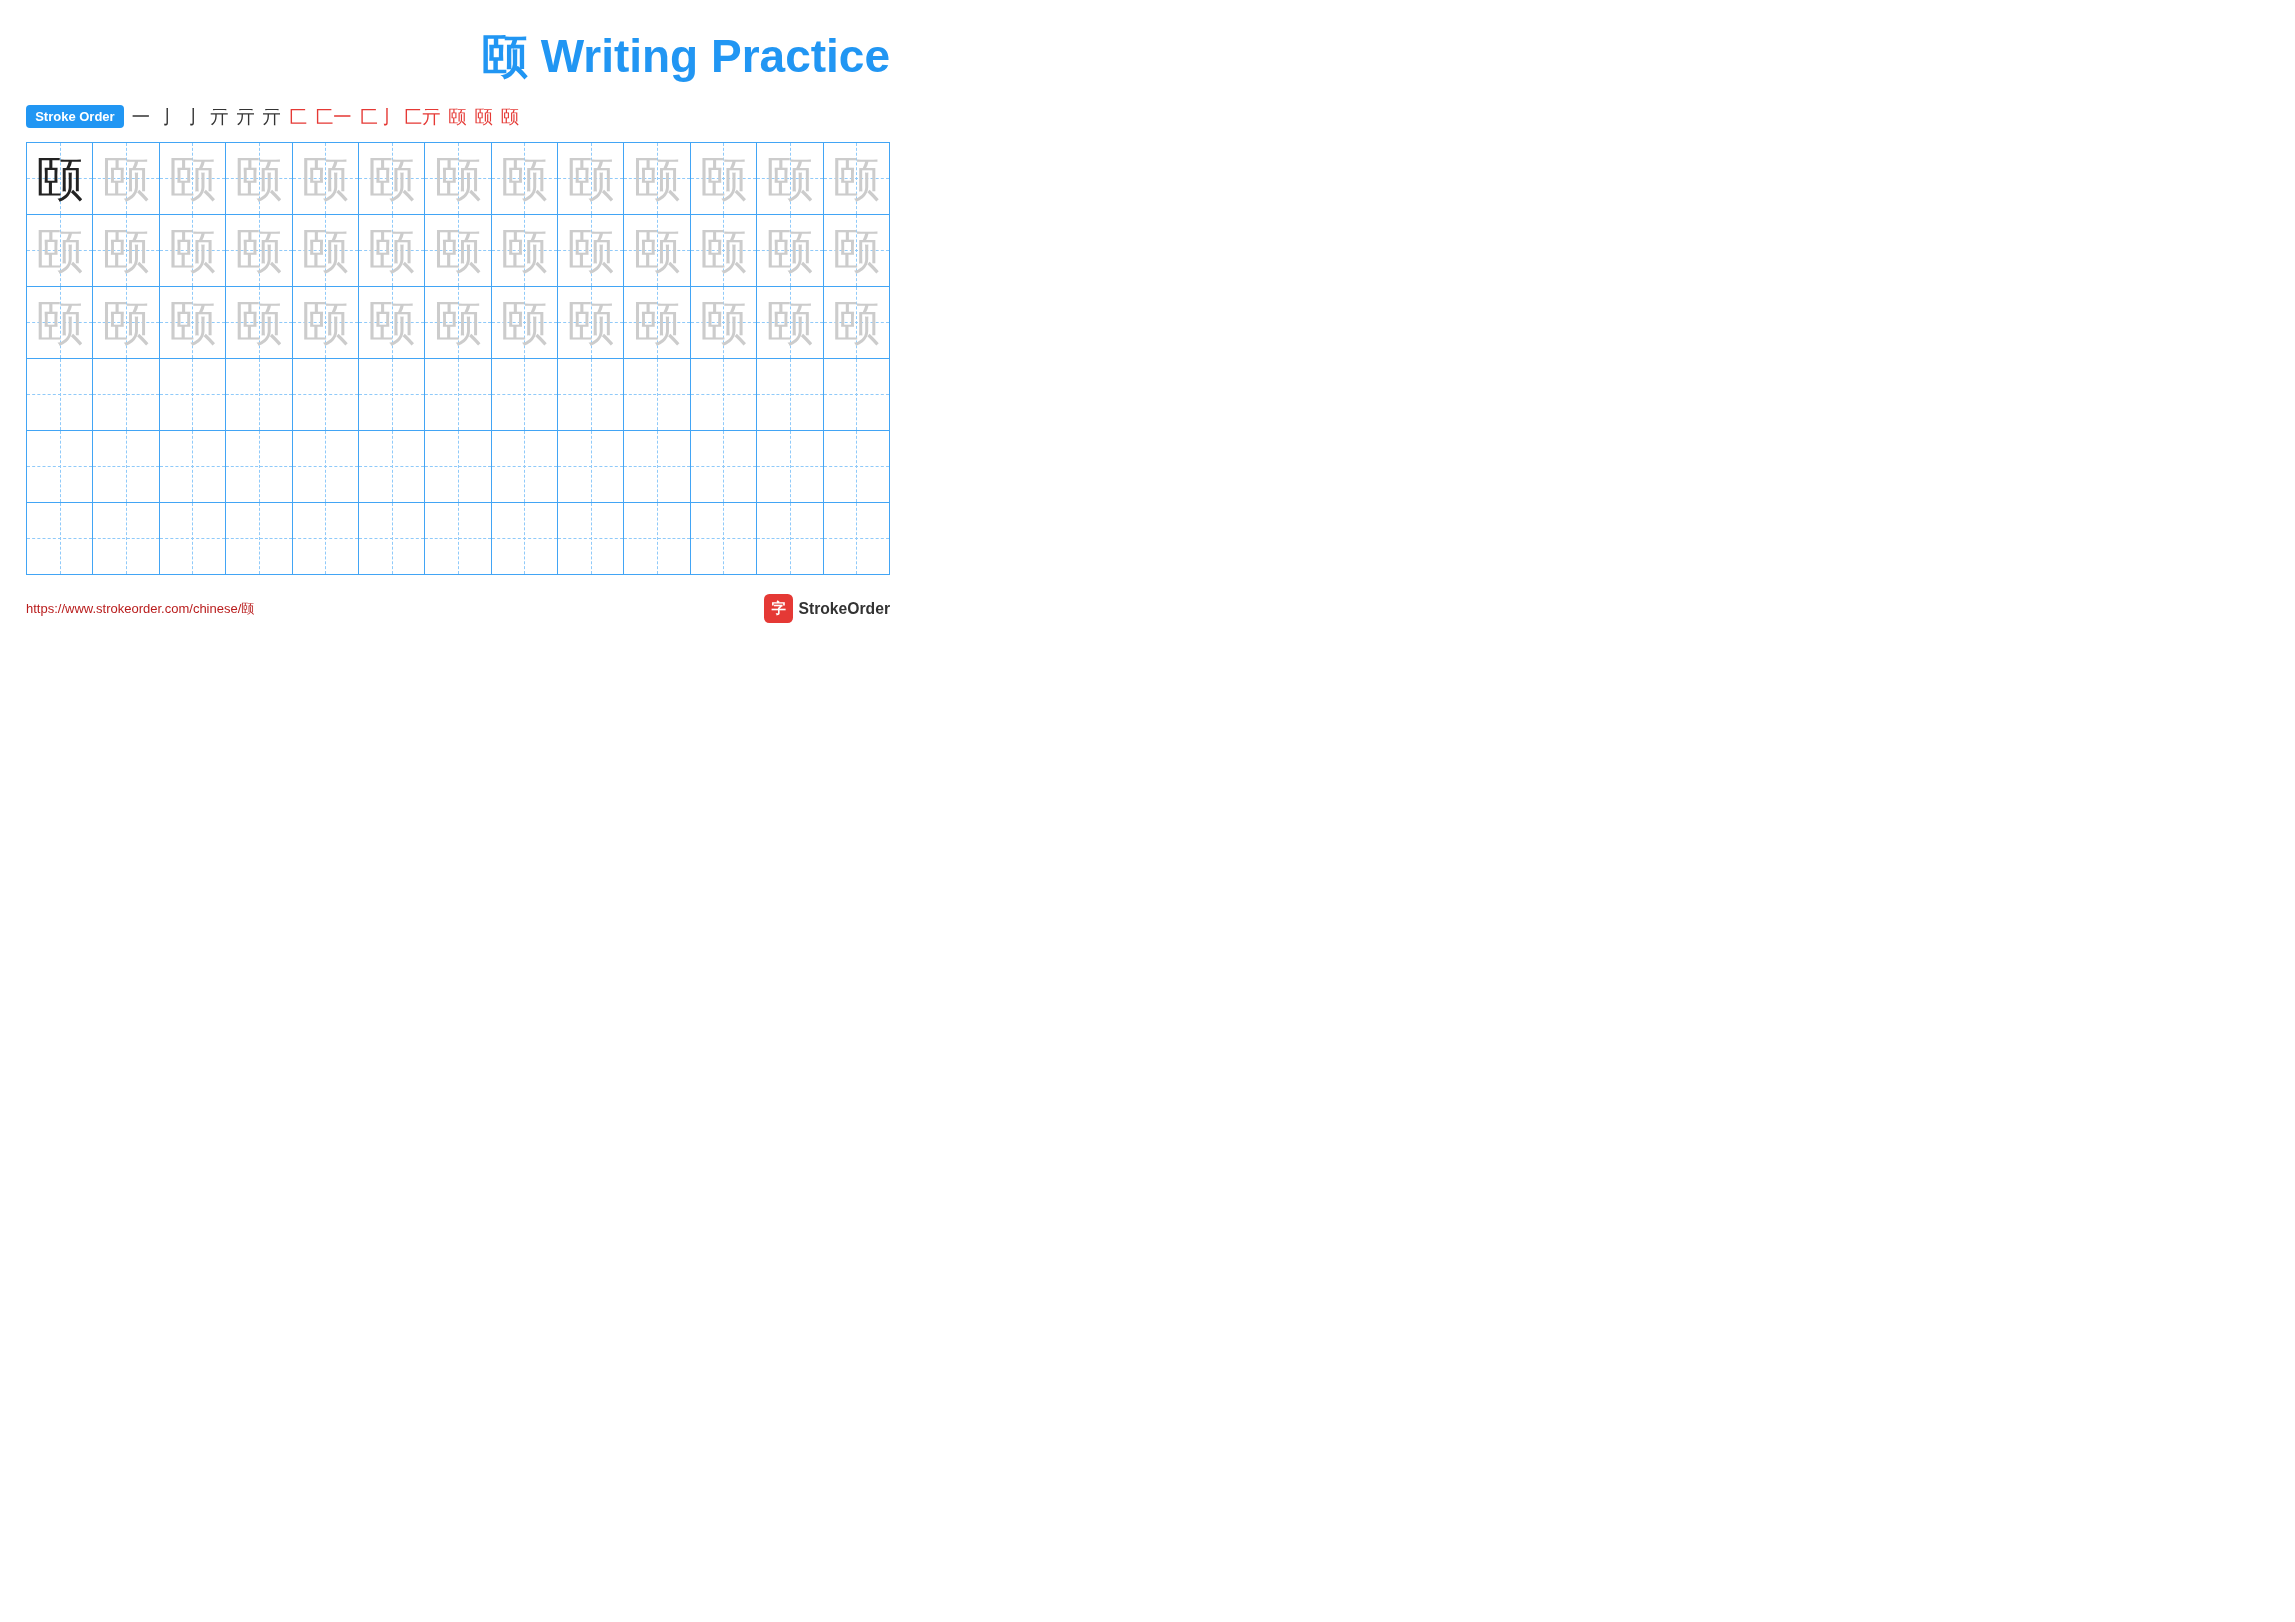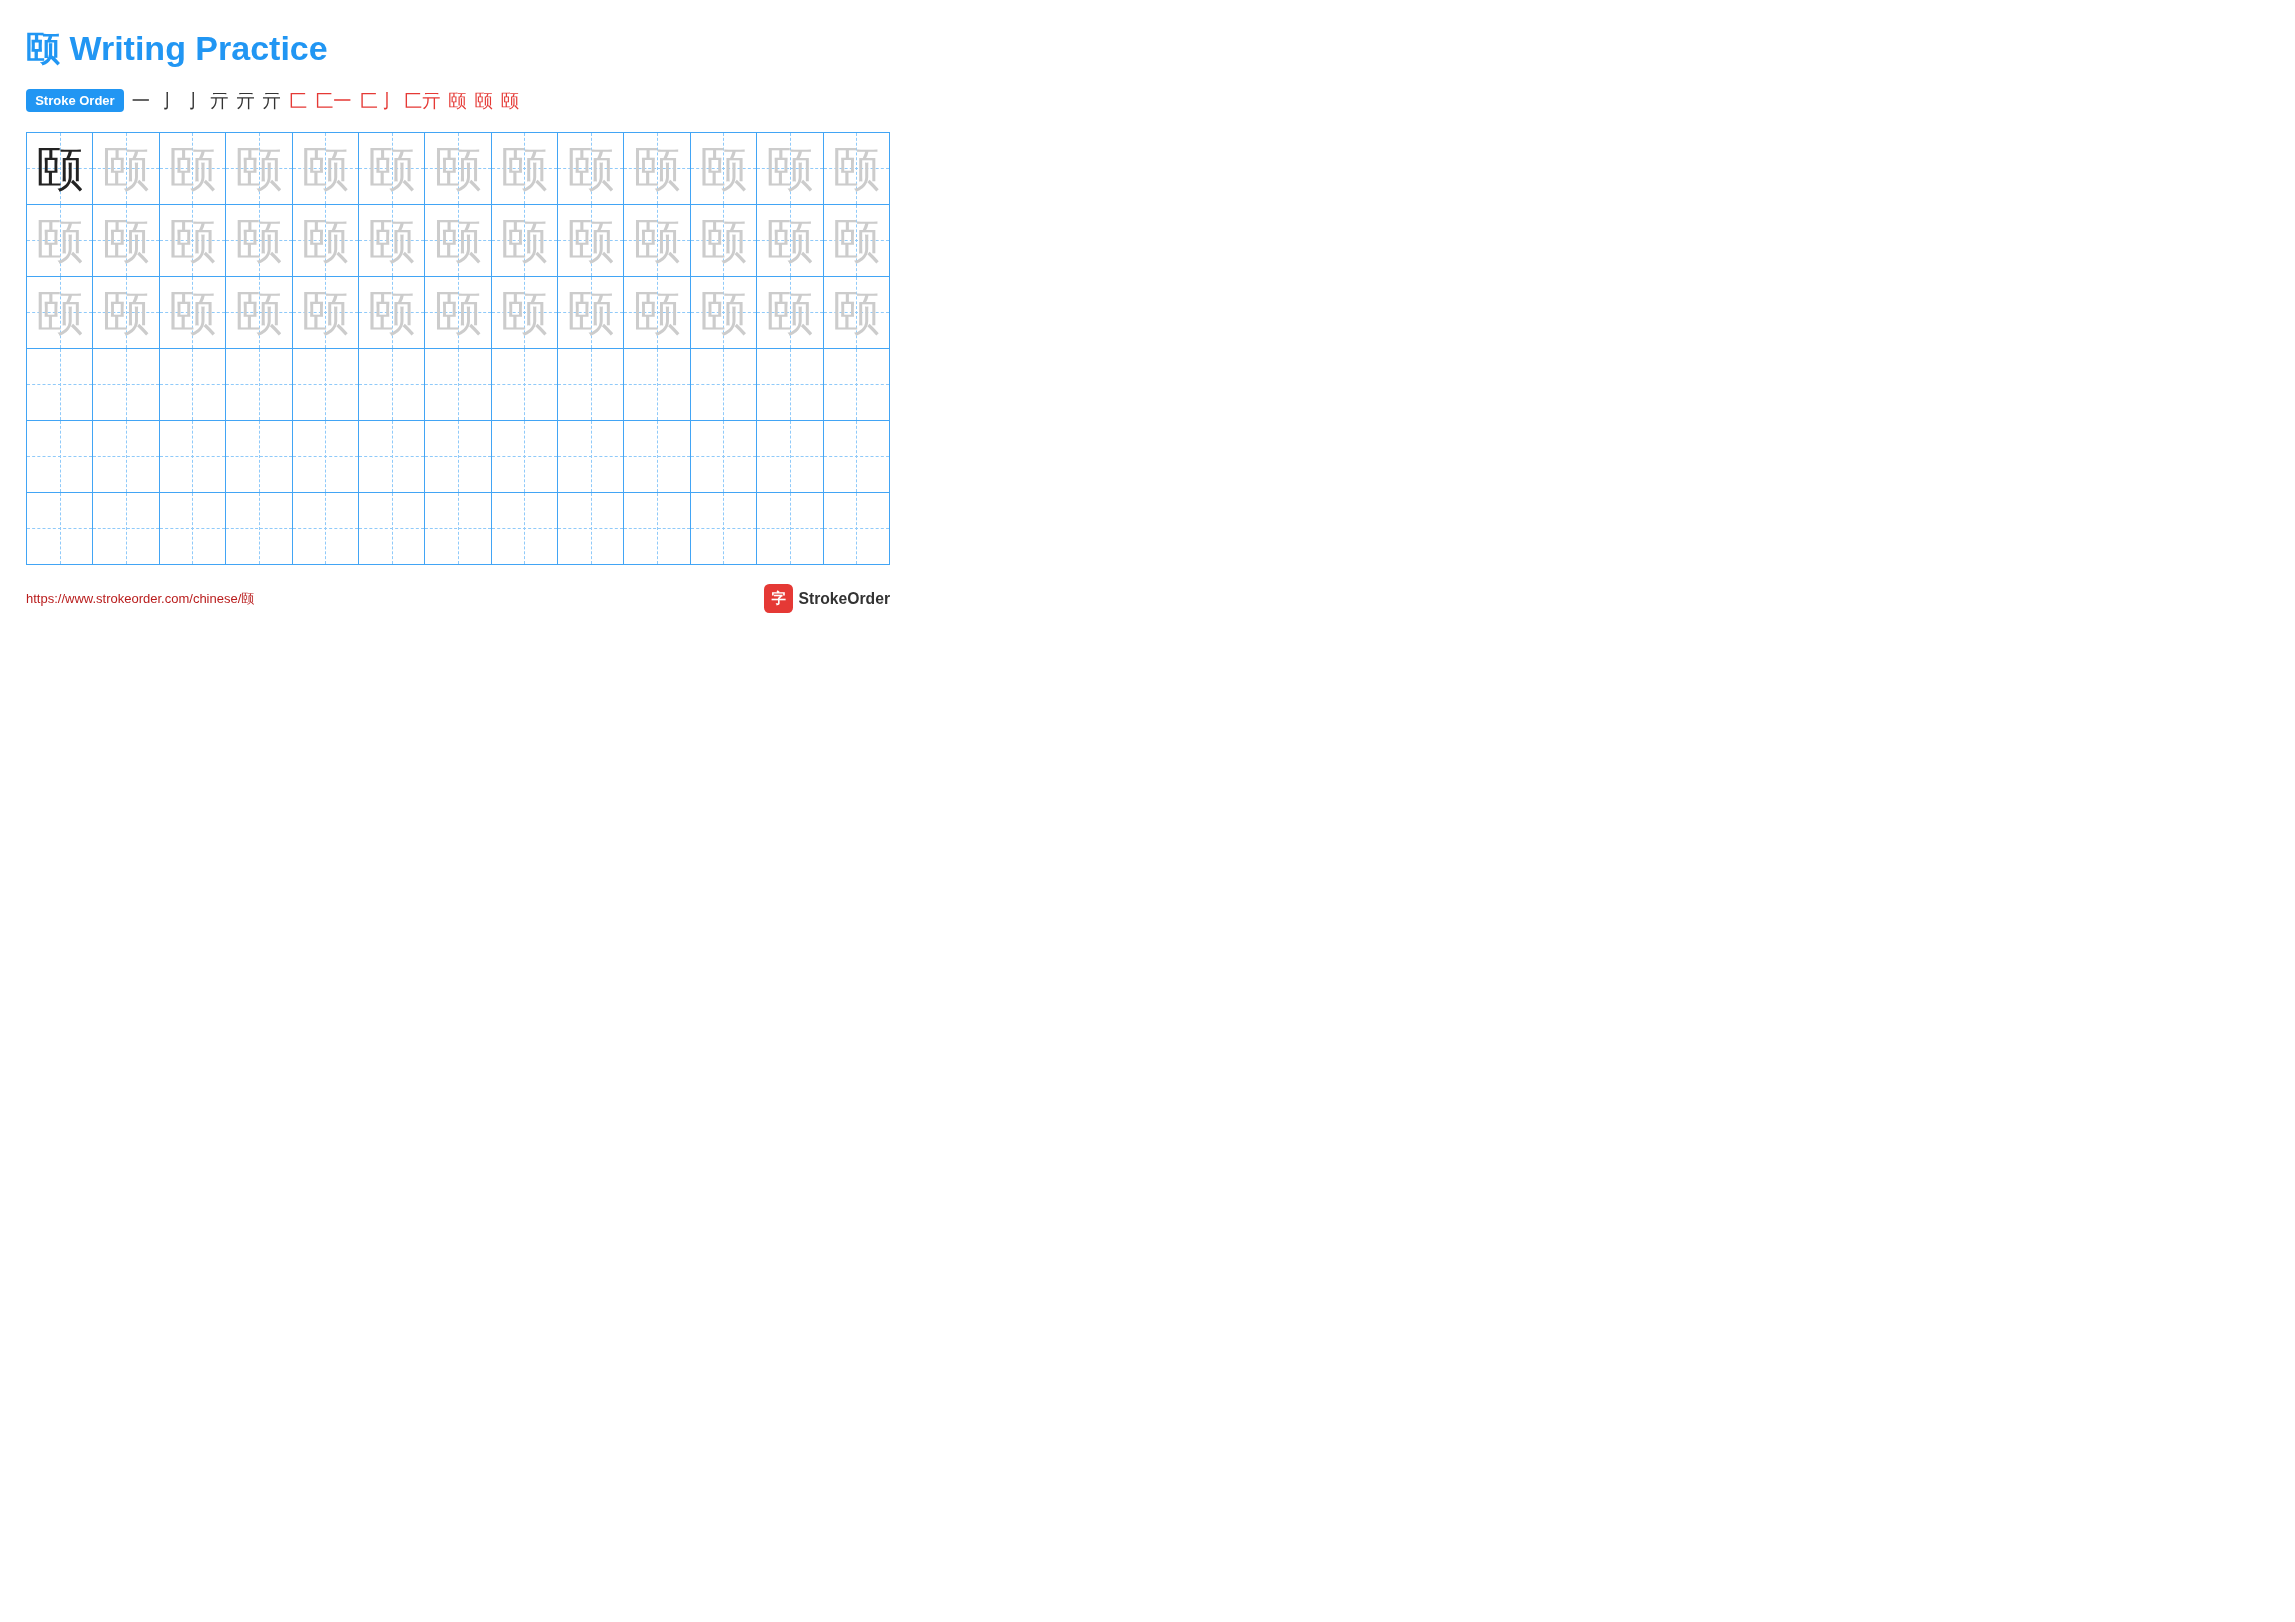--- a/index.html
+++ b/index.html
@@ -4,32 +4,32 @@
   <style>
     * { margin: 0; padding: 0; box-sizing: border-box; }
     body {
       background: #fff;
       font-family: Arial, sans-serif;
       width: 916px;
       min-height: 648px;
       padding: 19.6px 26px;
     }
     .page-title {
-      text-align: left;
-      font-size: 34px;
+      text-align: right;
+      font-size: 46px;
       font-weight: bold;
       color: #2196F3;
       margin-bottom: 15.7px;
       margin-top: 6.5px;
     }
     .stroke-order-row {
       display: flex;
       align-items: center;
       gap: 7.9px;
-      margin-bottom: 19px;
+      margin-bottom: 13px;
       flex-wrap: wrap;
     }
     .stroke-order-badge {
       background: #2196F3;
       color: #fff;
       font-size: 13px;
       font-weight: bold;
       padding: 3.9px 9.2px;
       border-radius: 3.9px;
       white-space: nowrap;

